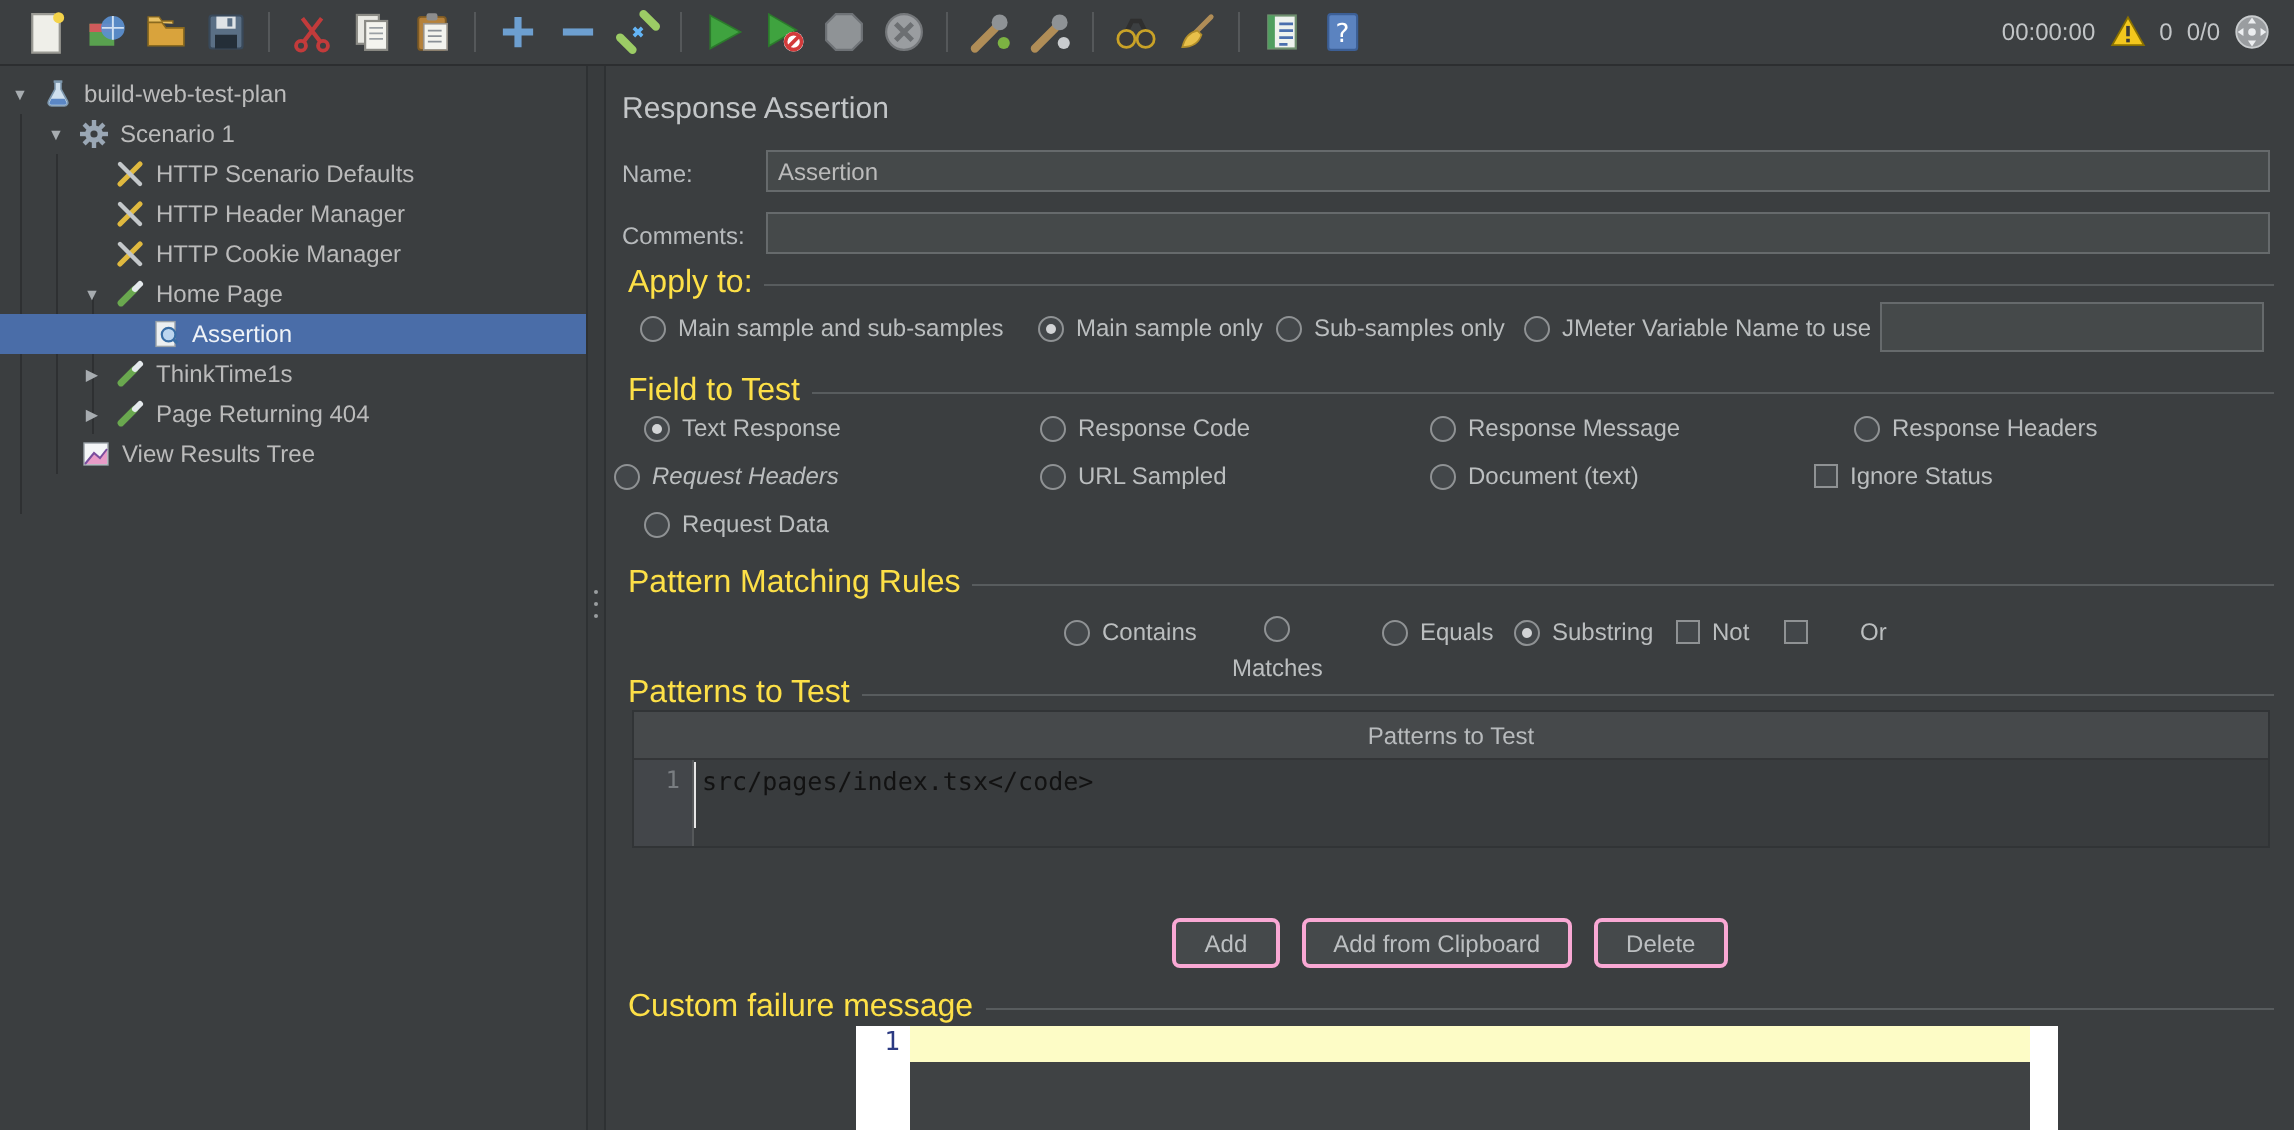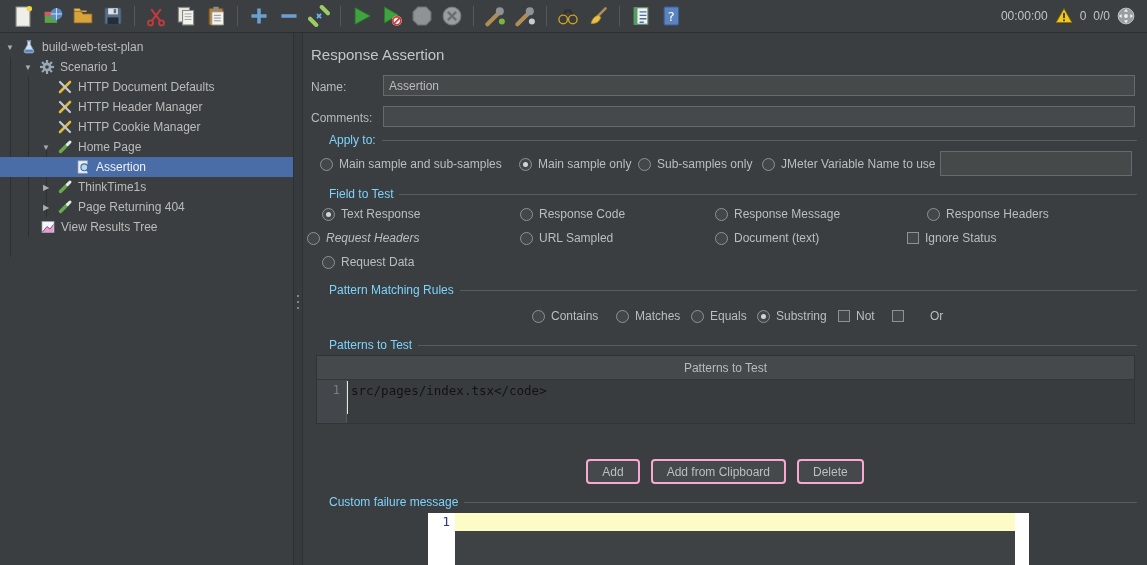--- a/index.html
+++ b/index.html
@@ -33,22 +33,22 @@
               border-left:1px solid #2e3133; border-right:1px solid #2e3133; cursor:col-resize; }
   #splitter .dots { position:absolute; left:3px; top:262px; display:flex; flex-direction:column; gap:4px; }
   #splitter .dots i { width:2px; height:2px; background:#9a9da0; border-radius:50%; }
 
   
   #panel { position:absolute; left:303px; top:33px; width:844px; height:532px; background:#3b3e40; }
   #panel-title { position:absolute; left:8px; top:13px; font-size:15px; color:#c3c6c8; }
   .flabel { position:absolute; font-size:12px; color:#b7babc; }
   .tinput { position:absolute; height:21px; background:#45494a; border:1px solid #666a6c; color:#bbbbbb;
             font-family:"Liberation Sans", sans-serif; font-size:12px; padding:0 5px; outline:none; }
-  .grp-title { position:absolute; left:26px; right:10px; display:flex; align-items:center; gap:6px;
-               font-size:12px; color:#7dd3fc; }
+  .grp-title { position:absolute; left:11px; right:10px; display:flex; align-items:center; gap:6px;
+               font-size:16px; color:#fde047; }
   .grp-title::after { content:""; flex:1; height:1px; background:#585c5e; }
 
   .radio { position:absolute; display:flex; align-items:center; gap:6px; height:16px; }
   .rb { width:13px; height:13px; border-radius:50%; border:1px solid #8f9294; background:#43474a;
         position:relative; flex:0 0 13px; }
   .rb.on::after { content:""; position:absolute; left:3px; top:3px; width:5px; height:5px;
                   border-radius:50%; background:#d2d4d6; }
   .cb { width:12px; height:12px; border:1px solid #8f9294; background:#43474a; flex:0 0 12px; }
   .rlabel { font-size:12px; color:#bbbebf; white-space:nowrap; }
 
@@ -280,21 +280,21 @@
         </span>
       <span class="tlabel">Scenario 1</span>
     </div>
     <div class="trow" style="padding-left:57px;">
       <span class="ticon">
           <svg viewBox="0 0 16 16">
             <line x1="3" y1="13" x2="13" y2="3" stroke="#e0b93f" stroke-width="2.6" stroke-linecap="round"></line>
             <line x1="3" y1="3" x2="13" y2="13" stroke="#c4c8cb" stroke-width="2.2" stroke-linecap="round"></line>
           </svg>
         </span>
-      <span class="tlabel">HTTP Document Defaults</span>
+      <span class="tlabel">HTTP Scenario Defaults</span>
     </div>
     <div class="trow" style="padding-left:57px;">
       <span class="ticon">
           <svg viewBox="0 0 16 16">
             <line x1="3" y1="13" x2="13" y2="3" stroke="#e0b93f" stroke-width="2.6" stroke-linecap="round"></line>
             <line x1="3" y1="3" x2="13" y2="13" stroke="#c4c8cb" stroke-width="2.2" stroke-linecap="round"></line>
           </svg>
         </span>
       <span class="tlabel">HTTP Header Manager</span>
     </div>
@@ -437,21 +437,21 @@
         <span class="rlabel">Request Data</span>
       </span>
 
     <div class="grp-title" style="top:250px;">
         <span>Pattern Matching Rules</span>
       </div>
     <span class="radio" style="left:229px; top:275px;">
         <span class="rb"></span>
         <span class="rlabel">Contains</span>
       </span>
-    <span class="radio" style="left:313px; top:275px;">
+    <span class="radio" style="left:313px; top:275px;flex-direction:column;">
         <span class="rb"></span>
         <span class="rlabel">Matches</span>
       </span>
     <span class="radio" style="left:388px; top:275px;">
         <span class="rb"></span>
         <span class="rlabel">Equals</span>
       </span>
     <span class="radio" style="left:454px; top:275px;">
         <span class="rb on"></span>
         <span class="rlabel">Substring</span>

